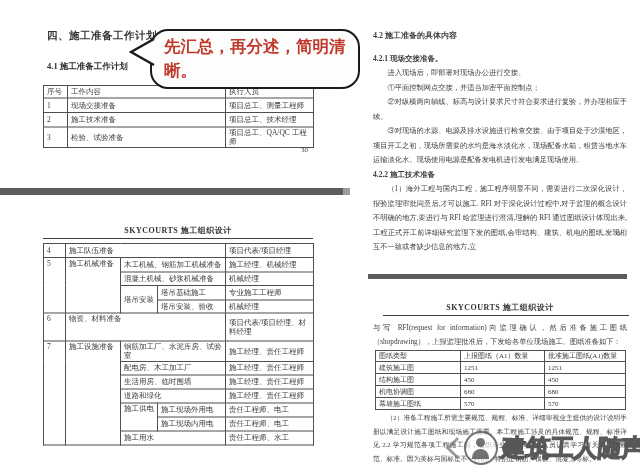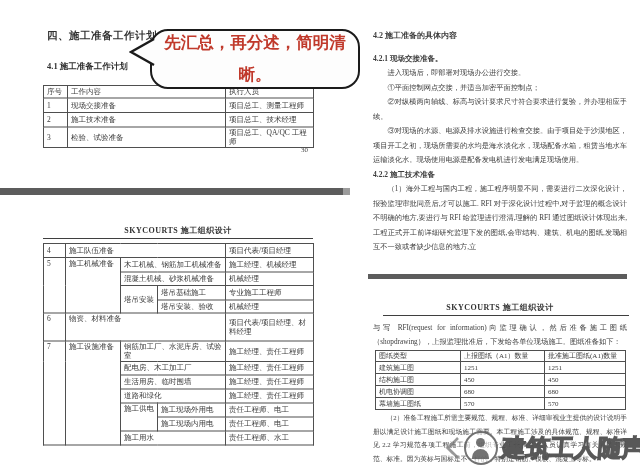--- a/index.html
+++ b/index.html
@@ -29,22 +29,22 @@
   
   .body-col p{margin:0;font-size:14.5px;line-height:29px;text-align:justify;color:#3d3d3d;}
   .bold-head{font-weight:bold;font-size:16px !important;}
   .bold-sub{font-weight:bold;font-size:15px !important;}
   .ind{text-indent:2em;}
 
   
   .bubble{
     position:absolute;left:150px;top:29px;width:182px;height:52px;z-index:5;
     background:#fdfdfd;border:2.5px solid #1b1b1b;border-radius:18px;
-    display:flex;align-items:center;justify-content:center;text-align:center;
-    font-weight:bold;font-size:16.5px;line-height:32px;color:#c0392b;padding:2px 12px;
+    display:flex;align-items:center;justify-content:center;
+    font-weight:bold;font-size:16.5px;line-height:24px;color:#c0392b;padding:2px 12px;
   }
   .bubble-tail{position:absolute;left:129px;top:37px;z-index:6;}
 
   
   .watermark{
     position:absolute;left:444px;top:426px;z-index:9;height:44px;
     display:flex;align-items:center;gap:4px;
     font-family:"Liberation Sans","DejaVu Sans",sans-serif;
   }
   .wm-logo{width:30px;height:30px;border:2px solid rgba(90,90,90,.85);border-radius:50%;

